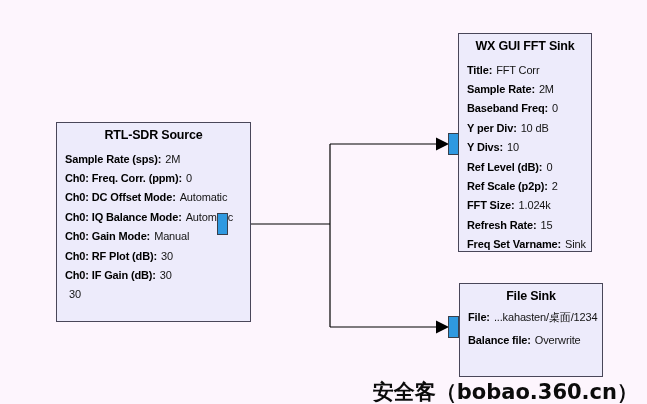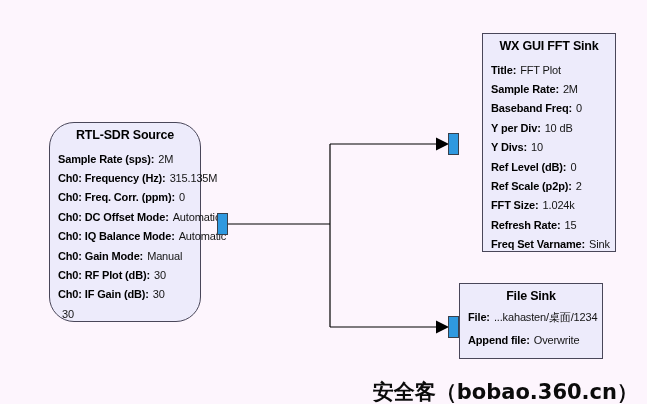--- a/index.html
+++ b/index.html
@@ -62,30 +62,26 @@
 
   <svg id="wires" width="647" height="404">
     <path d="M228 224 H330" stroke="#000" stroke-width="1.2" fill="none"></path>
     <path d="M330 144 V327" stroke="#000" stroke-width="1.2" fill="none"></path>
     <path d="M330 144 H437" stroke="#000" stroke-width="1.2" fill="none"></path>
     <path d="M330 327 H437" stroke="#000" stroke-width="1.2" fill="none"></path>
     <polygon points="436,137.5 449,144 436,150.5" fill="#000"></polygon>
     <polygon points="436,320.5 449,327 436,333.5" fill="#000"></polygon>
   </svg>
 
-  <div class="block rtl" style="left:49px;top:122px;width:152px;height:200px;border-radius:25px;">
+  <div class="block rtl" style="left:56px;top:122px;width:195px;height:200px;">
     <div class="block-title">RTL-SDR Source</div>
     <div style="height:4px"></div>
     <div class="param">
         <span class="label">Sample Rate (sps):</span>
         <span class="value">2M</span>
-      </div>
-    <div class="param">
-        <span class="label">Ch0: Frequency (Hz):</span>
-        <span class="value">315.135M</span>
       </div>
     <div class="param">
         <span class="label">Ch0: Freq. Corr. (ppm):</span>
         <span class="value">0</span>
       </div>
     <div class="param">
         <span class="label">Ch0: DC Offset Mode:</span>
         <span class="value">Automatic</span>
       </div>
     <div class="param">
@@ -103,26 +99,26 @@
     <div class="param">
         <span class="label">Ch0: IF Gain (dB):</span>
         <span class="value">30</span>
       </div>
     <div class="param">
         <span class="value">30</span>
       </div>
   </div>
   <div class="port" style="left:217px;top:213px;"></div>
 
-  <div class="block fft" style="left:458px;top:33px;width:134px;height:219px;margin-left:24px;">
+  <div class="block fft" style="left:458px;top:33px;width:134px;height:219px;">
     <div class="block-title">WX GUI FFT Sink</div>
     <div style="height:4px"></div>
     <div class="param">
         <span class="label">Title:</span>
-        <span class="value">FFT Plot</span>
+        <span class="value">FFT Corr</span>
       </div>
     <div class="param">
         <span class="label">Sample Rate:</span>
         <span class="value">2M</span>
       </div>
     <div class="param">
         <span class="label">Baseband Freq:</span>
         <span class="value">0</span>
       </div>
     <div class="param">
@@ -149,28 +145,28 @@
         <span class="label">Refresh Rate:</span>
         <span class="value">15</span>
       </div>
     <div class="param">
         <span class="label">Freq Set Varname:</span>
         <span class="value">Sink</span>
       </div>
   </div>
   <div class="port" style="left:448px;top:133px;"></div>
 
-  <div class="block file" style="left:459px;top:283px;width:144px;height:76px;">
+  <div class="block file" style="left:459px;top:283px;width:144px;height:94px;">
     <div class="block-title">File Sink</div>
     <div class="param">
         <span class="label">File:</span>
         <span class="value">...kahasten/桌面/1234</span>
       </div>
     <div class="param">
-        <span class="label">Append file:</span>
+        <span class="label">Balance file:</span>
         <span class="value">Overwrite</span>
       </div>
   </div>
   <div class="port" style="left:448px;top:316px;"></div>
 
   <div class="watermark">安全客（bobao.360.cn）</div>
 
 </div>
 
 </body></html>

